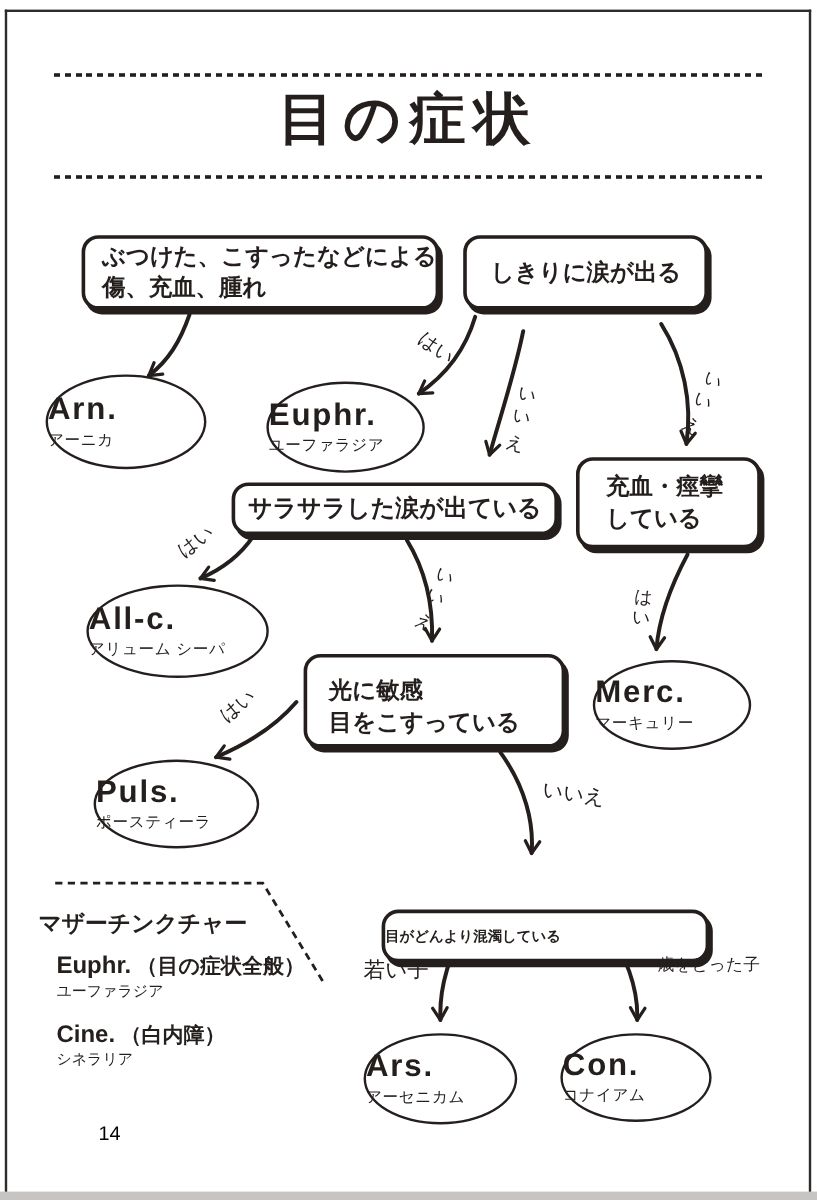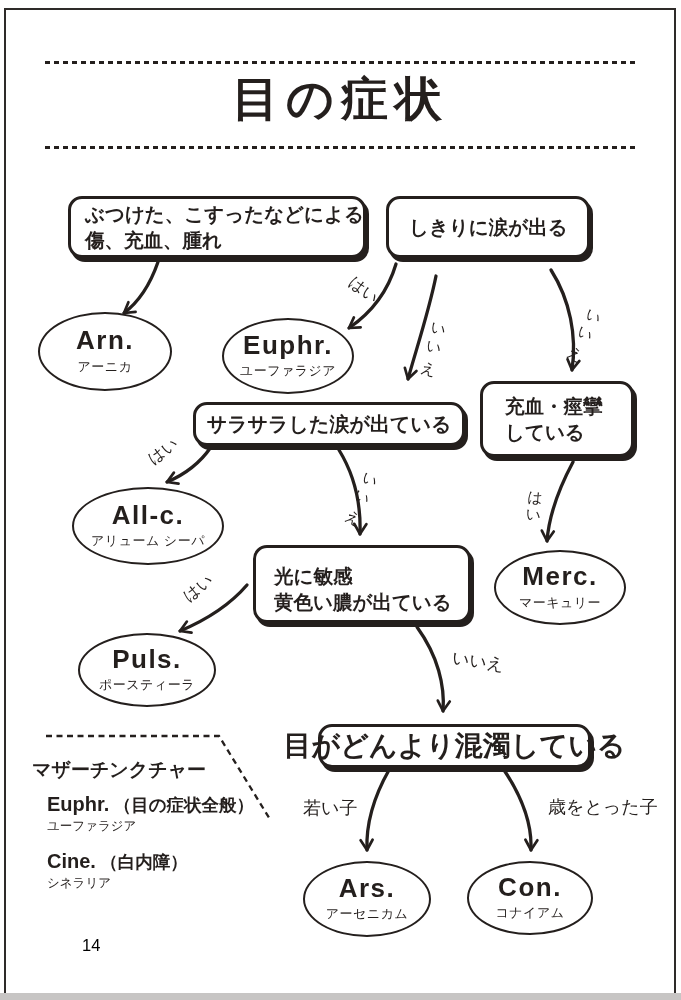--- a/index.html
+++ b/index.html
@@ -24,21 +24,21 @@
     position:absolute;background:#ffffff;border:3.5px solid #241f1d;border-radius:14px;
     box-shadow:3px 4px 0 0 #241f1d;z-index:3;
     display:flex;flex-direction:column;justify-content:center;
     font-weight:bold;font-size:19.5px;line-height:1.35;color:#241f1d;
     box-sizing:border-box;
   }
   .qbox .ln{white-space:nowrap;}
   
   .ellipse{
     position:absolute;background:#ffffff;border:2.6px solid #241f1d;border-radius:50%;
-    display:flex;flex-direction:column;justify-content:center;align-items:center;
+    display:flex;flex-direction:column;justify-content:center;align-items:flex-start;
     z-index:3;box-sizing:border-box;text-align:center;color:#241f1d;
   }
   .ellipse .rname{font-weight:900;font-size:26px;letter-spacing:1.5px;line-height:1.05;}
   .ellipse .rkana{font-size:13px;margin-top:3px;letter-spacing:0.5px;}
   
   .elabel{position:absolute;font-size:16px;color:#241f1d;z-index:4;white-space:nowrap;}
   .vert{writing-mode:vertical-rl;letter-spacing:2px;}
   
   .mt-head{position:absolute;font-weight:900;font-size:19px;color:#241f1d;}
   .mt-name{font-weight:900;font-size:20px;}
@@ -91,23 +91,23 @@
 </div>
 <div class="qbox" style="left:193px;top:402px;width:272px;height:44px;align-items:center;font-size:20px;">
   <div class="ln">サラサラした涙が出ている</div>
 </div>
 <div class="qbox" style="left:480px;top:381px;width:154px;height:76px;padding:6px 0 6px 22px;">
   <div class="ln">充血・痙攣</div>
   <div class="ln">している</div>
 </div>
 <div class="qbox" style="left:253px;top:545px;width:218px;height:78px;padding:16px 0 6px 18px;">
   <div class="ln">光に敏感</div>
-  <div class="ln">黄色い膿が出ている</div>
+  <div class="ln">目をこすっている</div>
 </div>
-<div class="qbox" style="left:318px;top:724px;width:273px;height:44px;align-items:center;font-size:28px;">
+<div class="qbox" style="left:318px;top:758px;width:273px;height:44px;font-size:12px;">
   <div class="ln">目がどんより混濁している</div>
 </div>
 
 <div class="ellipse" style="left:38px;top:312px;width:134px;height:79px;">
   <div class="rname">Arn.</div>
   <div class="rkana">アーニカ</div>
 </div>
 <div class="ellipse" style="left:222px;top:318px;width:132px;height:76px;">
   <div class="rname">Euphr.</div>
   <div class="rkana">ユーファラジア</div>
@@ -135,21 +135,21 @@
 
 <div class="elabel" style="left:347px;top:280px;transform:rotate(38deg);">はい</div>
 <div class="elabel vert" style="left:432px;top:314px;font-size:15px;transform:rotate(14deg);transform-origin:top center;">いいえ</div>
 <div class="elabel vert" style="left:590px;top:303px;font-size:15px;transform:rotate(26deg);transform-origin:top center;">いいえ</div>
 <div class="elabel" style="left:147px;top:441px;transform:rotate(-36deg);">はい</div>
 <div class="elabel vert" style="left:366px;top:466px;font-size:15px;transform:rotate(24deg);transform-origin:top center;">いいえ</div>
 <div class="elabel vert" style="left:527px;top:481px;font-size:15px;transform:rotate(6deg);transform-origin:top center;">はい</div>
 <div class="elabel" style="left:182px;top:578px;transform:rotate(-38deg);">はい</div>
 <div class="elabel" style="left:452px;top:650px;font-size:17px;transform:rotate(8deg);">いいえ</div>
 <div class="elabel" style="left:303px;top:796px;font-size:18px;">若い子</div>
-<div class="elabel" style="left:548px;top:795px;font-size:18px;">歳をとった子</div>
+<div class="elabel" style="left:548px;top:795px;font-size:14px;">歳をとった子</div>
 
 <div class="mt-head" style="left:32px;top:757px;">マザーチンクチャー</div>
 <div class="mt-row" style="left:47px;top:793px;">
   <span class="mt-name">Euphr.</span>
   <span class="mt-note">（目の症状全般）</span>
 </div>
 <div class="mt-kana" style="left:47px;top:818px;">ユーファラジア</div>
 <div class="mt-row" style="left:47px;top:850px;">
   <span class="mt-name">Cine.</span>
   <span class="mt-note">（白内障）</span>

